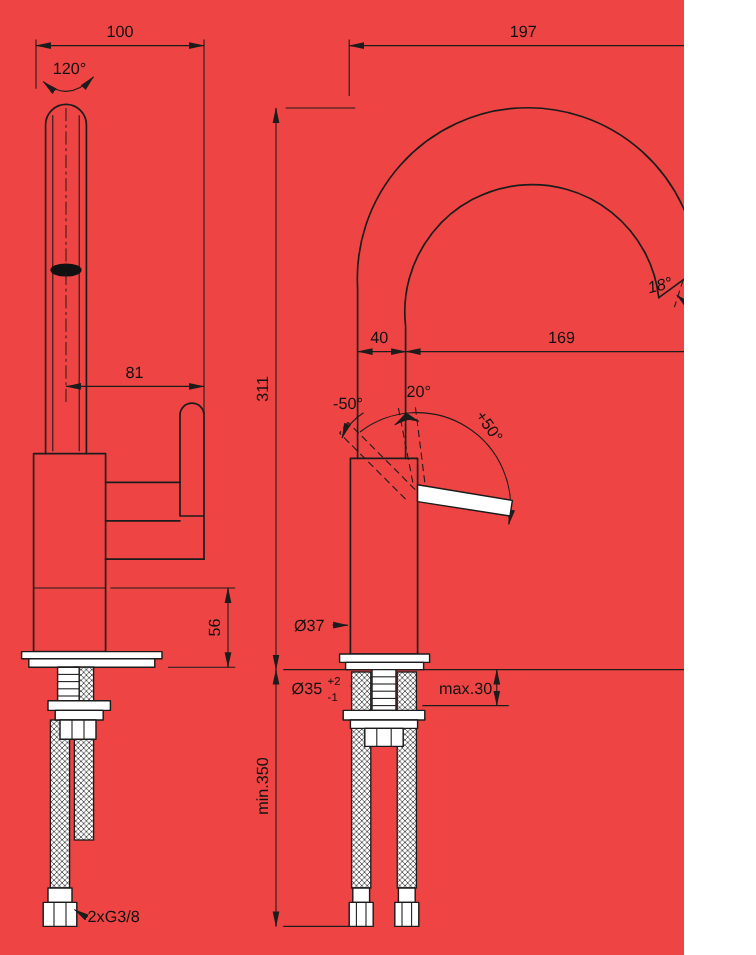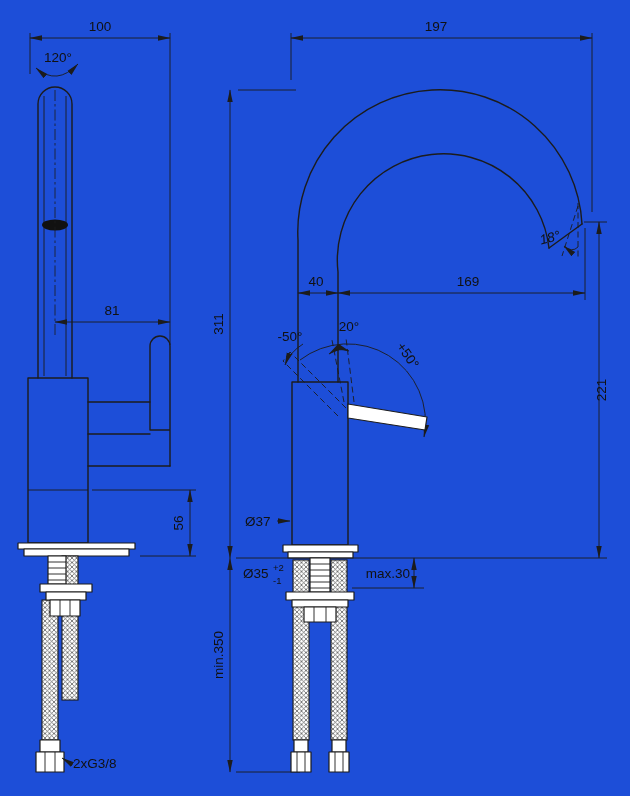--- a/index.html
+++ b/index.html
@@ -1,16 +1,16 @@
 <!DOCTYPE html>
 <html><head>
 <meta charset="utf-8">
 <style>
   html,body{margin:0;padding:0;background:#fff;}
-  .canvas{width:630px;height:796px;background:#1d4ed8;position:relative;overflow:hidden;}
+  .canvas{width:570px;height:796px;background:#ef4444;position:relative;overflow:hidden;}
   svg{display:block;}
   
   .ol   {fill:none;stroke:#1c1c1c;stroke-width:1.4;stroke-linejoin:round;stroke-linecap:round;}
   .olf  {fill:#ffffff;stroke:#1c1c1c;stroke-width:1.2;stroke-linejoin:round;}
   .thin {fill:none;stroke:#1c1c1c;stroke-width:0.9;}
   .dim  {fill:none;stroke:#1c1c1c;stroke-width:0.9;}
   .lead {fill:none;stroke:#1c1c1c;stroke-width:0.9;}
   .dash {fill:none;stroke:#1c1c1c;stroke-width:0.9;stroke-dasharray:6 3.5;}
   .cl   {fill:none;stroke:#1c1c1c;stroke-width:0.8;stroke-dasharray:11 3 2.5 3;}
   .hose {fill:url(#braid);stroke:#1c1c1c;stroke-width:1.1;}

